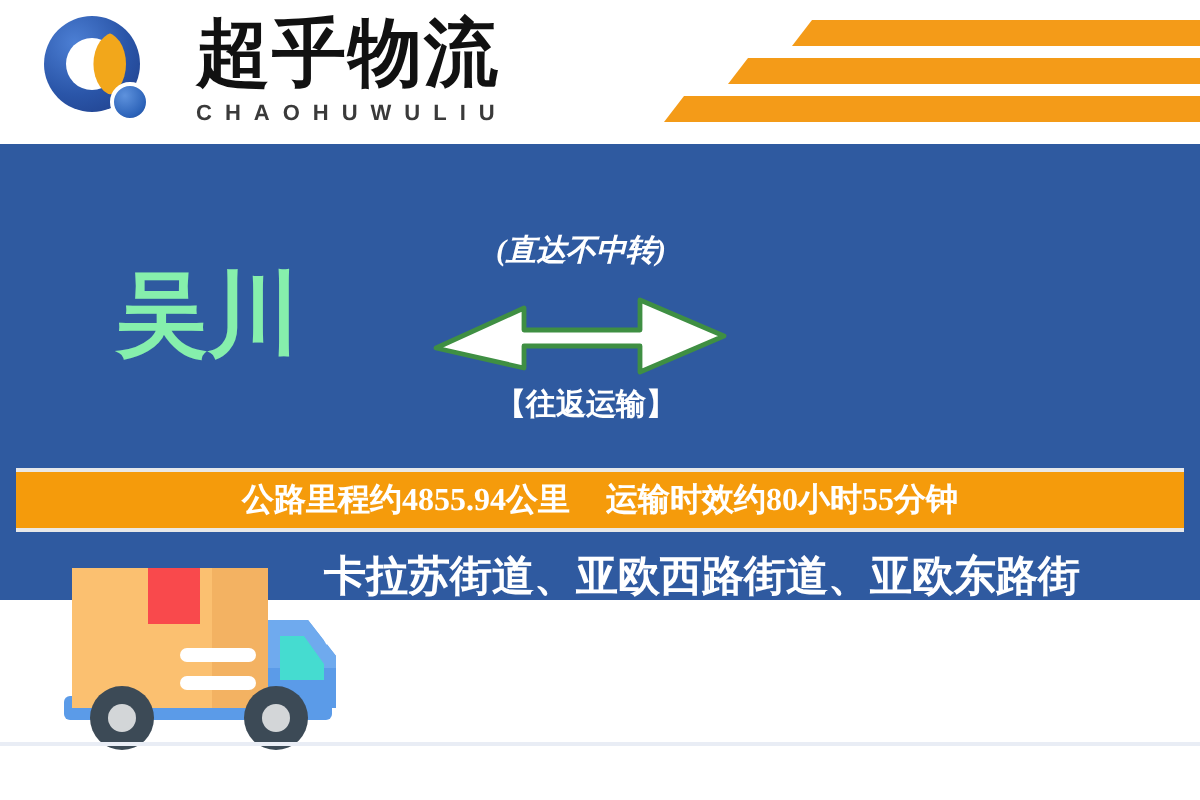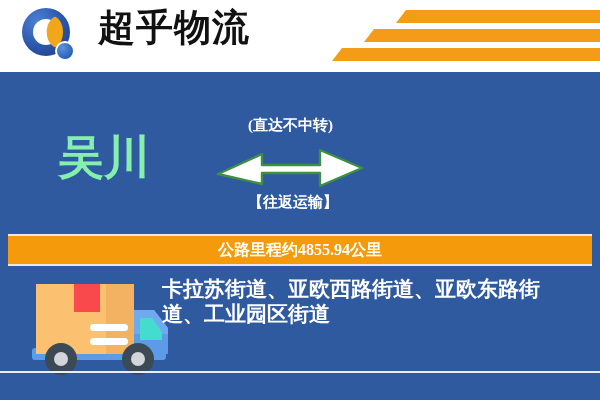--- a/index.html
+++ b/index.html
@@ -7,21 +7,21 @@
   html, body {
     width: 600px;
     height: 400px;
     overflow: hidden;
     font-family: "Liberation Serif", "DejaVu Serif", serif;
   }
 
   #banner {
     position: relative;
     width: 600px;
-    height: 400px;
+    height: 300px;
     background: #2F5AA0;
     padding-left: 40px;
   }
 
   
   .header {
     position: absolute;
     left: 0; top: 0;
     width: 600px; height: 72px;
     background: #FFFFFF;
@@ -124,20 +124,21 @@
   .city-dest   { left: 336px; top: 86px; }
 
   .note-top {
     position: absolute;
     left: 248px; top: 44px;
     font-family: "Liberation Serif", "DejaVu Serif", serif;
     font-size: 15px;
     font-weight: bold;
     color: #FFFFFF;
     white-space: nowrap;
+    font-style: italic;
   }
   .note-bottom {
     position: absolute;
     left: 248px; top: 121px;
     font-family: "Liberation Serif", "DejaVu Serif", serif;
     font-size: 15px;
     font-weight: bold;
     color: #FFFFFF;
     white-space: nowrap;
     text-align: right;
@@ -211,20 +212,21 @@
 
     <div class="logo-mark">
       <div class="ring"></div>
       <div class="hole"></div>
       <div class="crescent"></div>
       <div class="dot"></div>
     </div>
 
     <div class="brand">
       <div class="brand-cn">超乎物流</div>
+      <div class="brand-en">CHAOHUWULIU</div>
     </div>
 
     <div class="stripes">
       <div class="stripe s1"></div>
       <div class="stripe s2"></div>
       <div class="stripe s3"></div>
     </div>
   </div>
 
   <div class="route">
@@ -238,20 +240,21 @@
         <path d="M2 30 L46 10 L46 21 L104 21 L104 6 L146 24 L104 42 L104 29 L46 29 L46 40 Z" fill="#FFFFFF" stroke="#3F8F43" stroke-width="2.4" stroke-linejoin="round"></path>
       </svg>
     </div>
 
     <div class="note-bottom">【往返运输】</div>
 
   </div>
 
   <div class="info-bar">
     <span class="info-text">公路里程约4855.94公里</span>
+    <span class="info-text">运输时效约80小时55分钟</span>
   </div>
 
   <div class="bottom">
 
     <div class="truck">
       <svg width="148" height="104" viewBox="0 0 148 104" xmlns="http://www.w3.org/2000/svg">
 
         <rect x="4" y="72" width="134" height="12" rx="3" fill="#5B9BE8"></rect>
 
         <path d="M104 34 L126 34 L140 52 L140 78 L104 78 Z" fill="#5B9BE8"></path>

